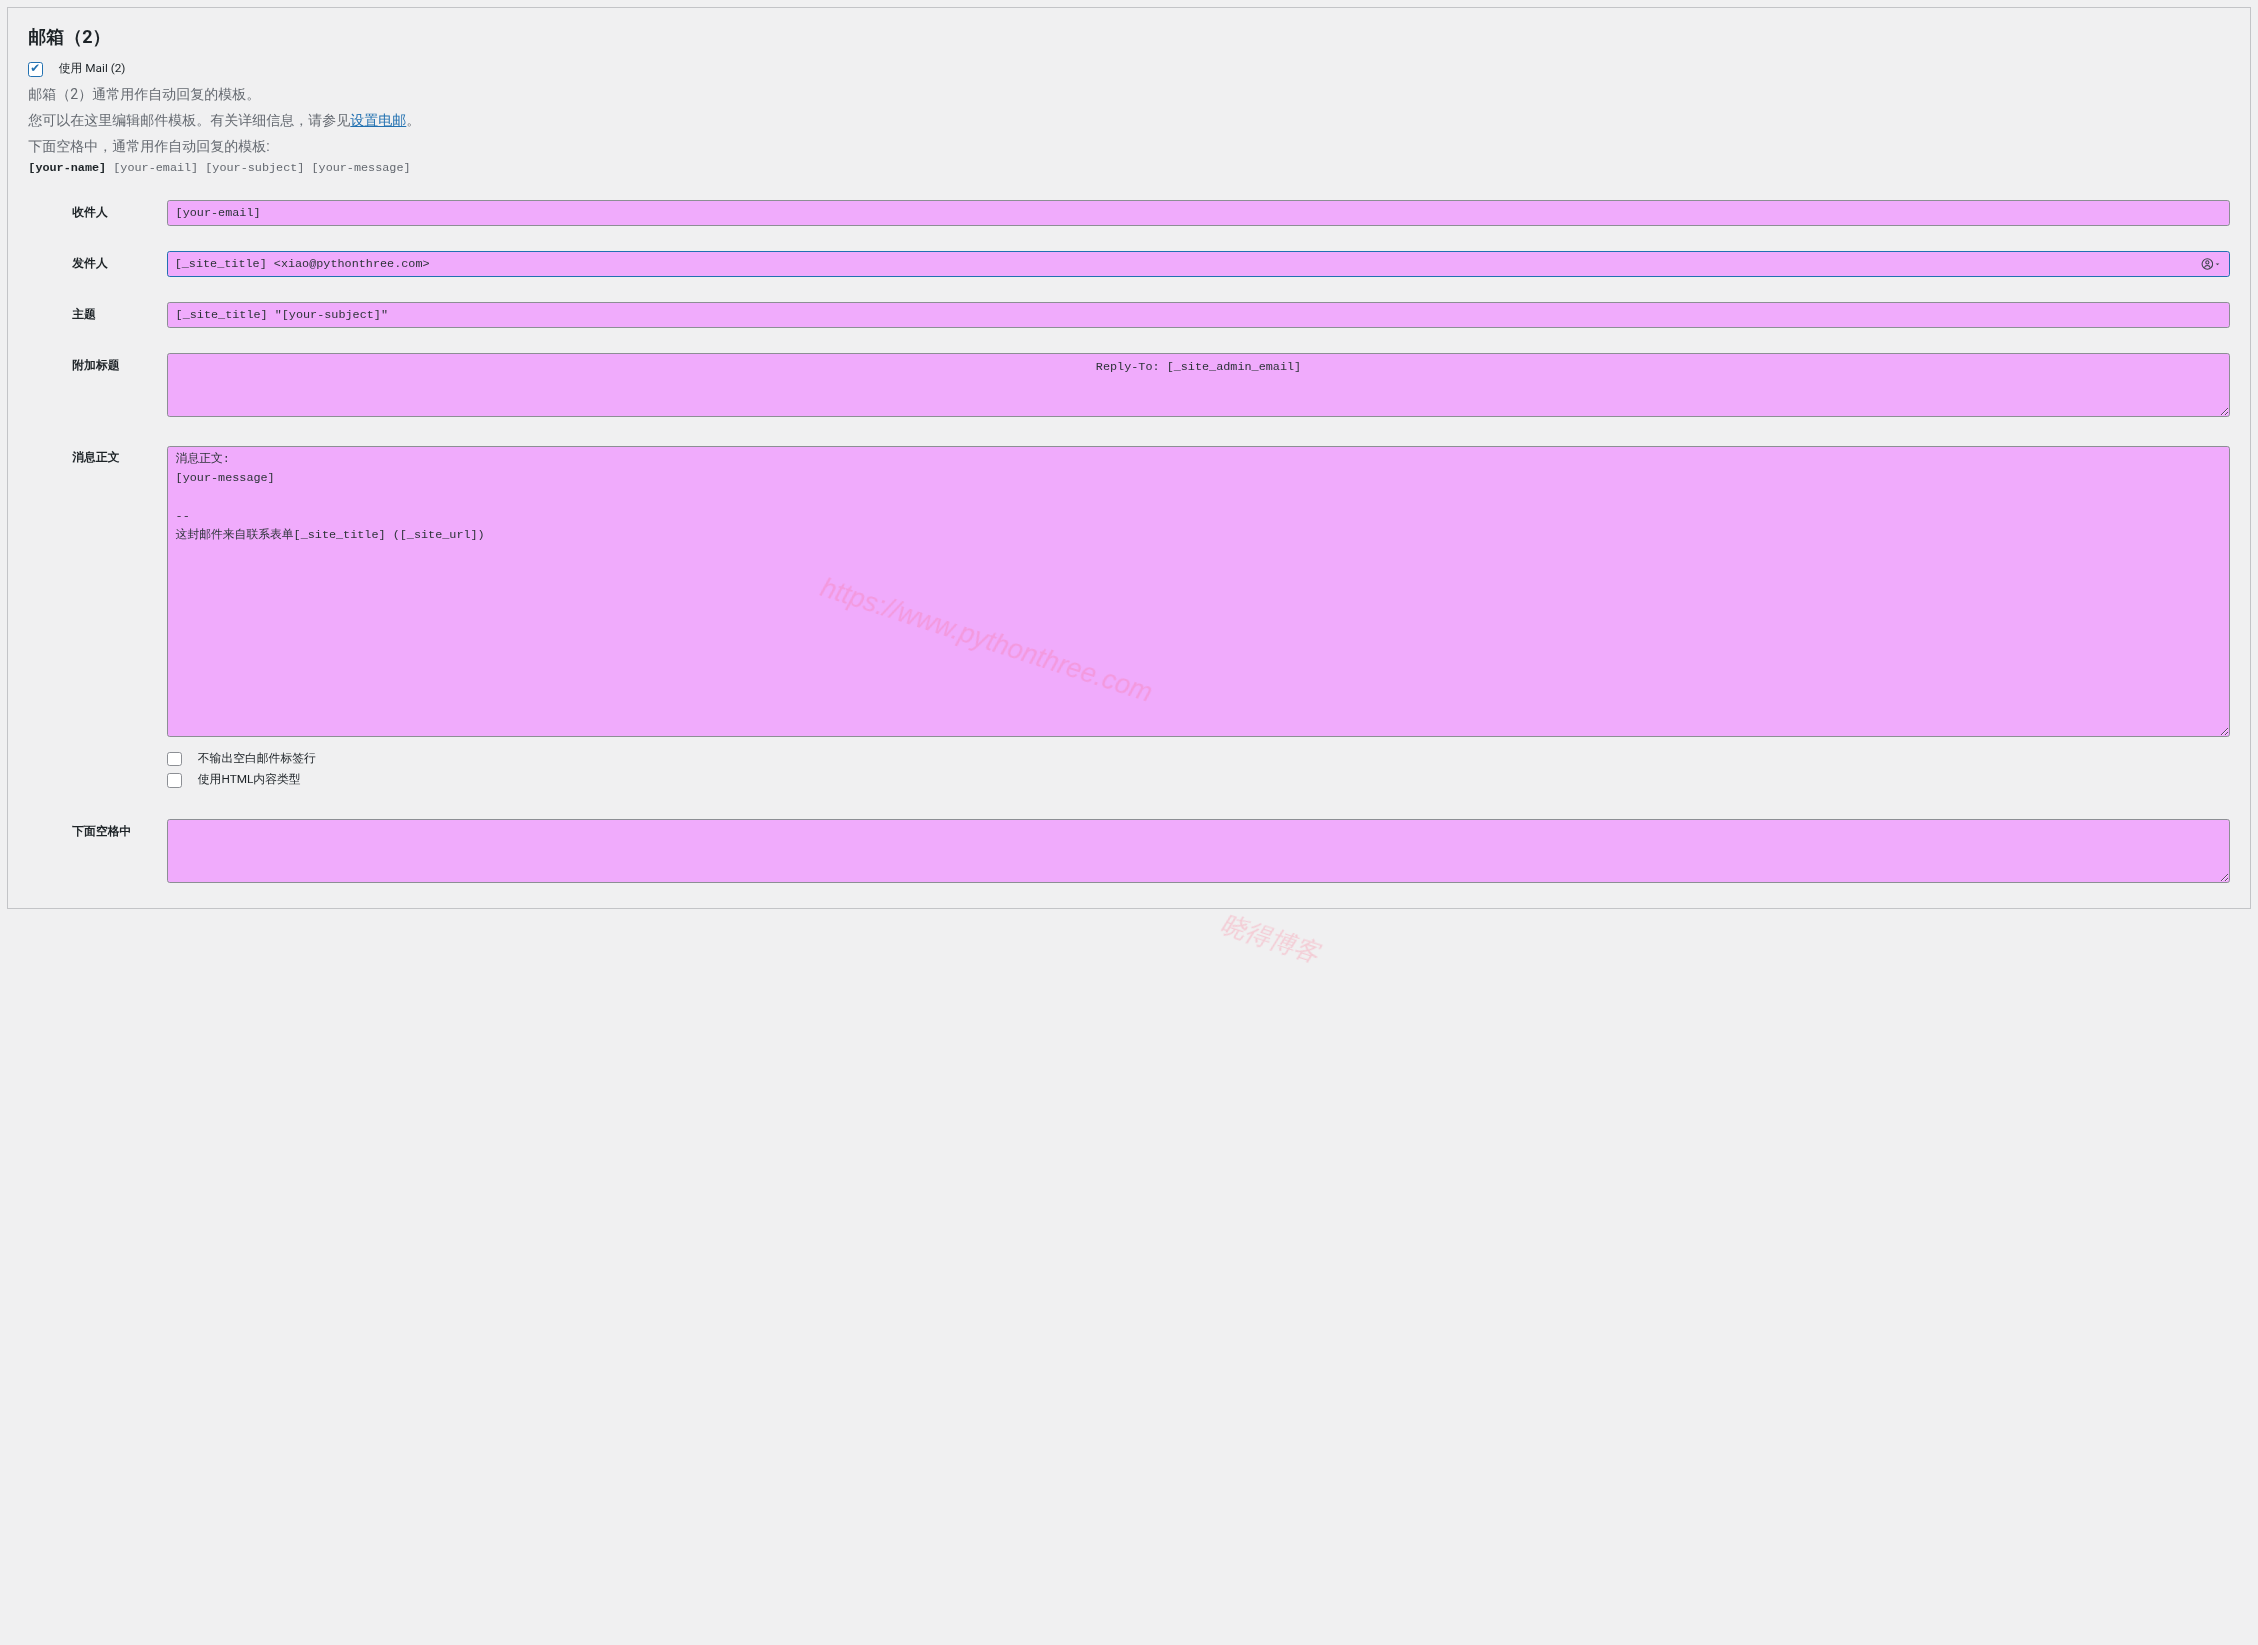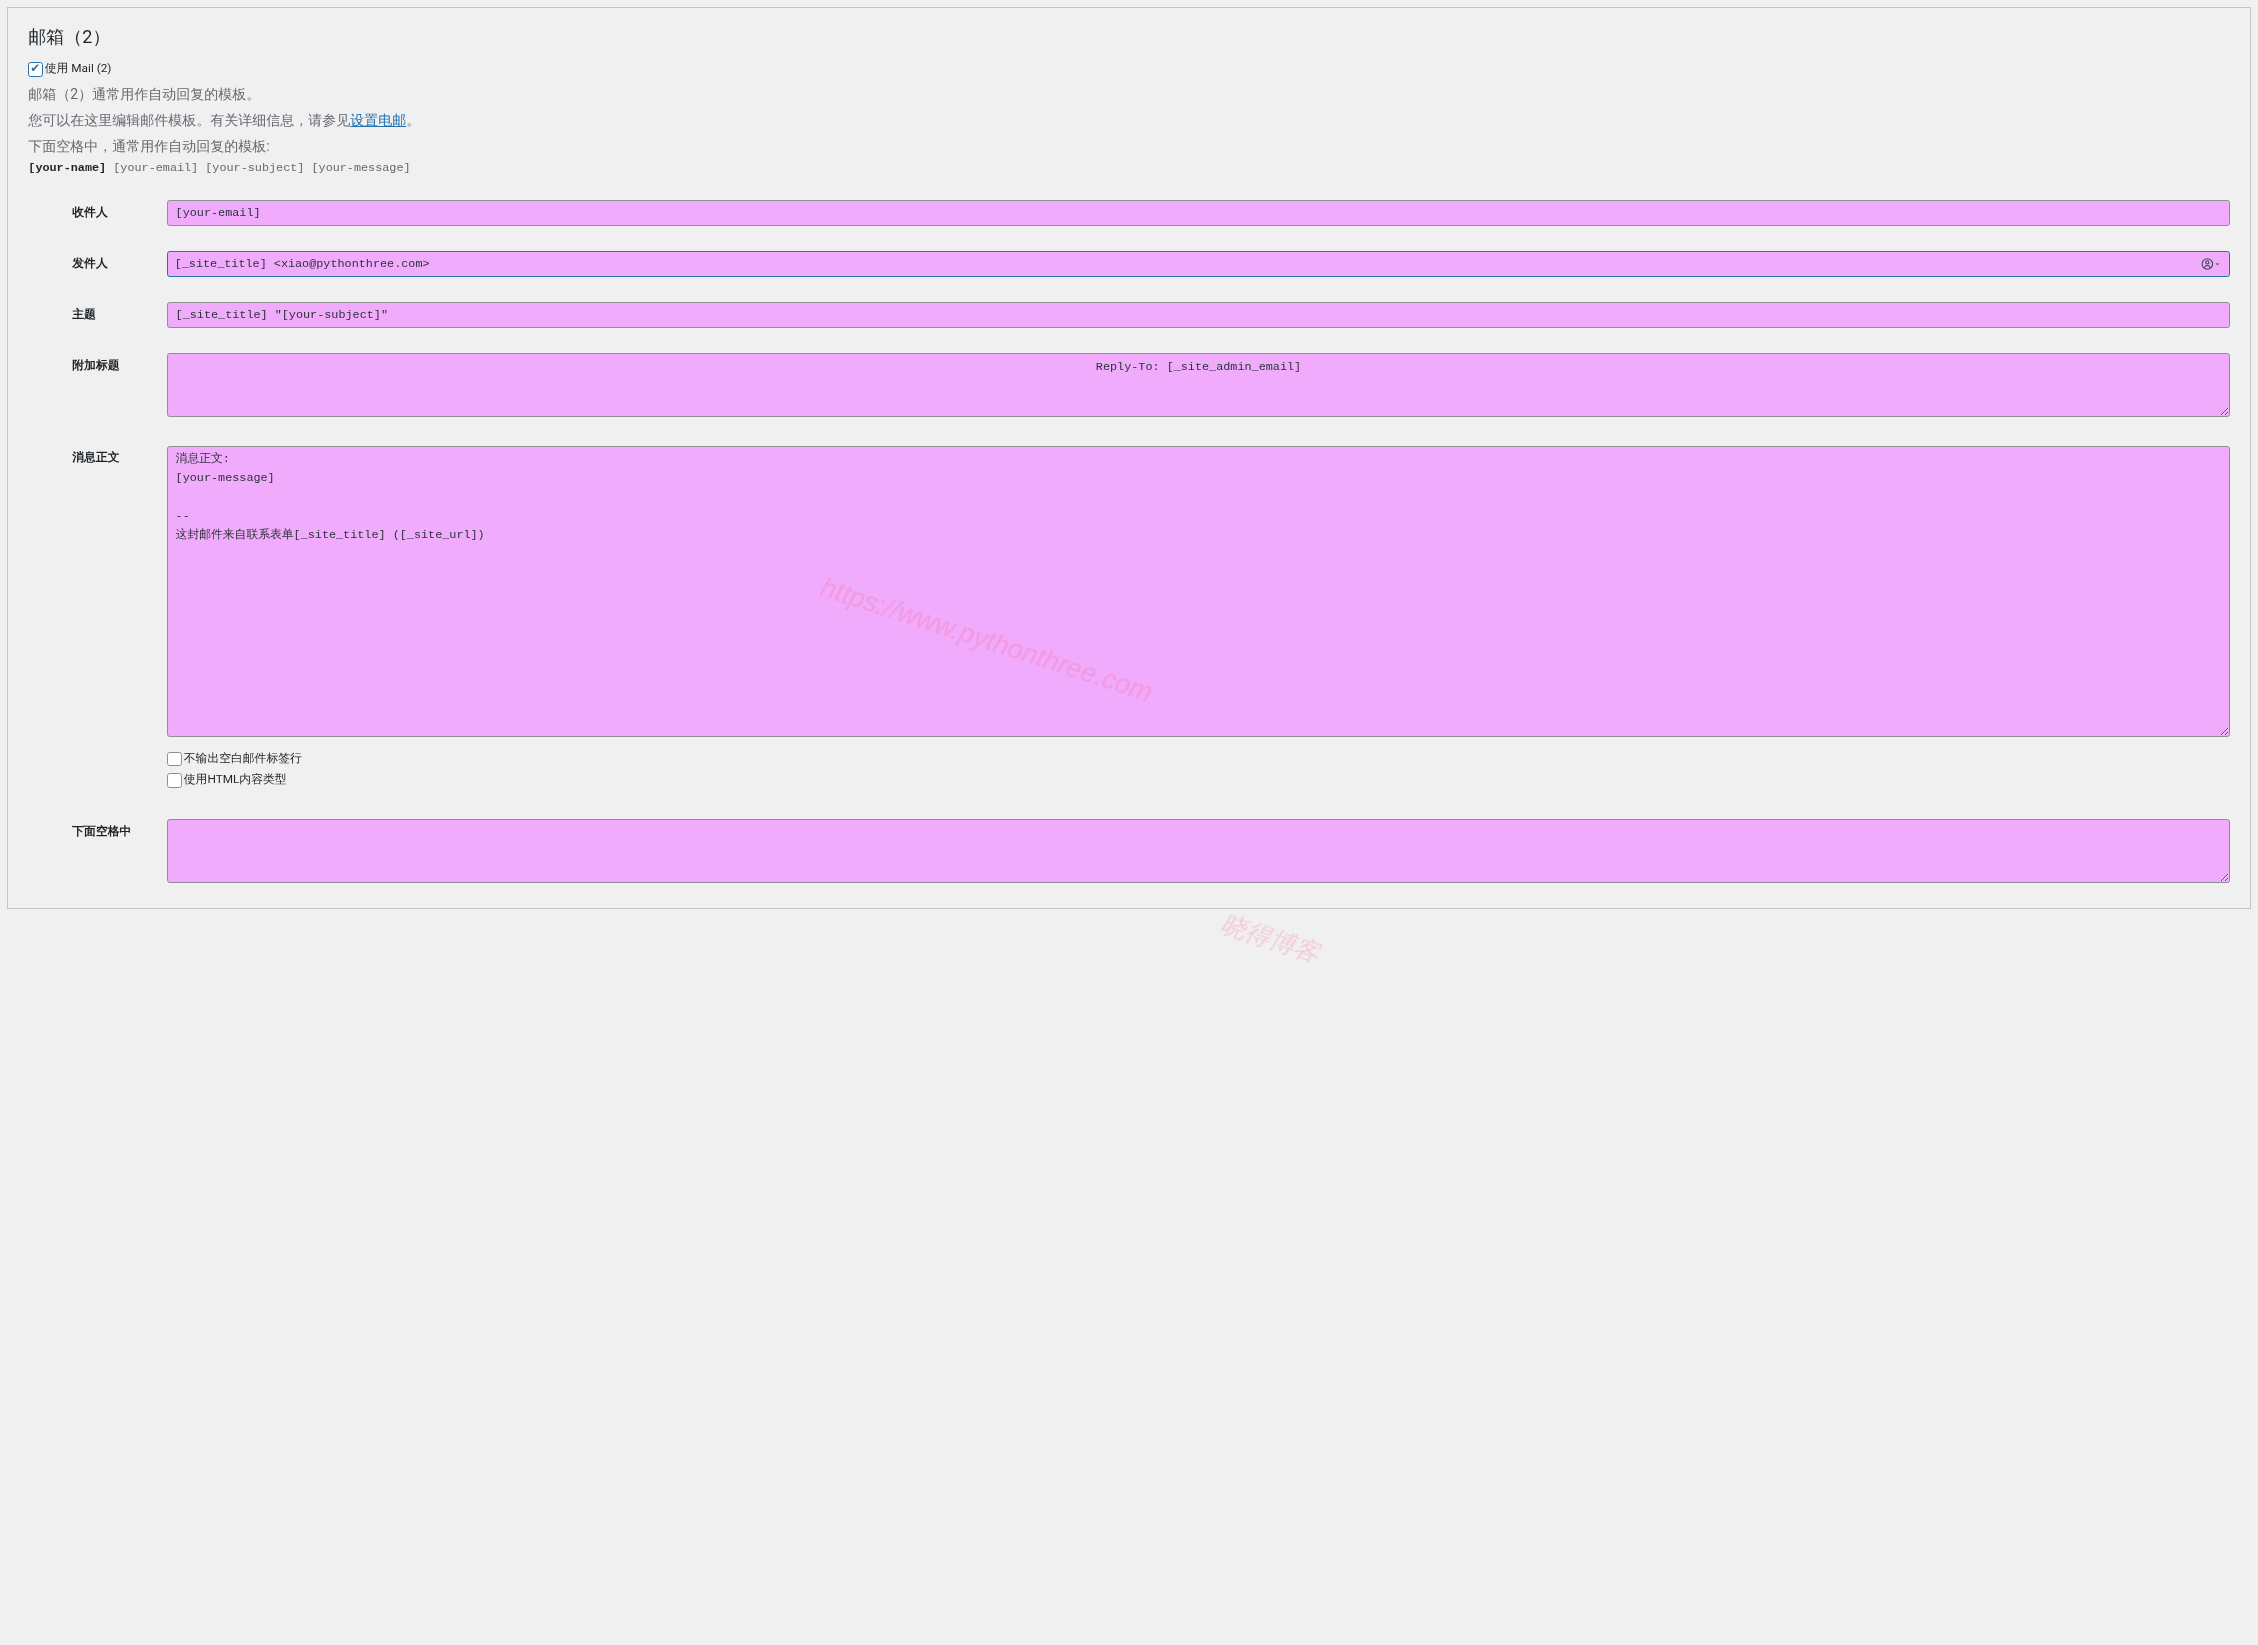--- a/index.html
+++ b/index.html
@@ -10,28 +10,28 @@
   color: #1d2327;
   padding: 7.3px;
 }
 .container {
   background: #f0f0f1;
   border: 0.9px solid #c3c4c7;
   padding: 16.4px 20px 22px 20px;
 }
 h2 {
   font-size: 18px;
-  font-weight: 400;
+  font-weight: 700;
   margin-bottom: 12.7px;
   color: #1d2327;
 }
 .checkbox-row {
   display: flex;
   align-items: center;
-  gap: 2px;
+  gap: 16px;
   margin-bottom: 5.5px;
 }
 .checkbox-row input[type="checkbox"] {
   width: 14.5px;
   height: 14.5px;
   appearance: none;
   border: 0.9px solid #8c8f94;
   border-radius: 2.7px;
   background: #fff;
   cursor: pointer;

